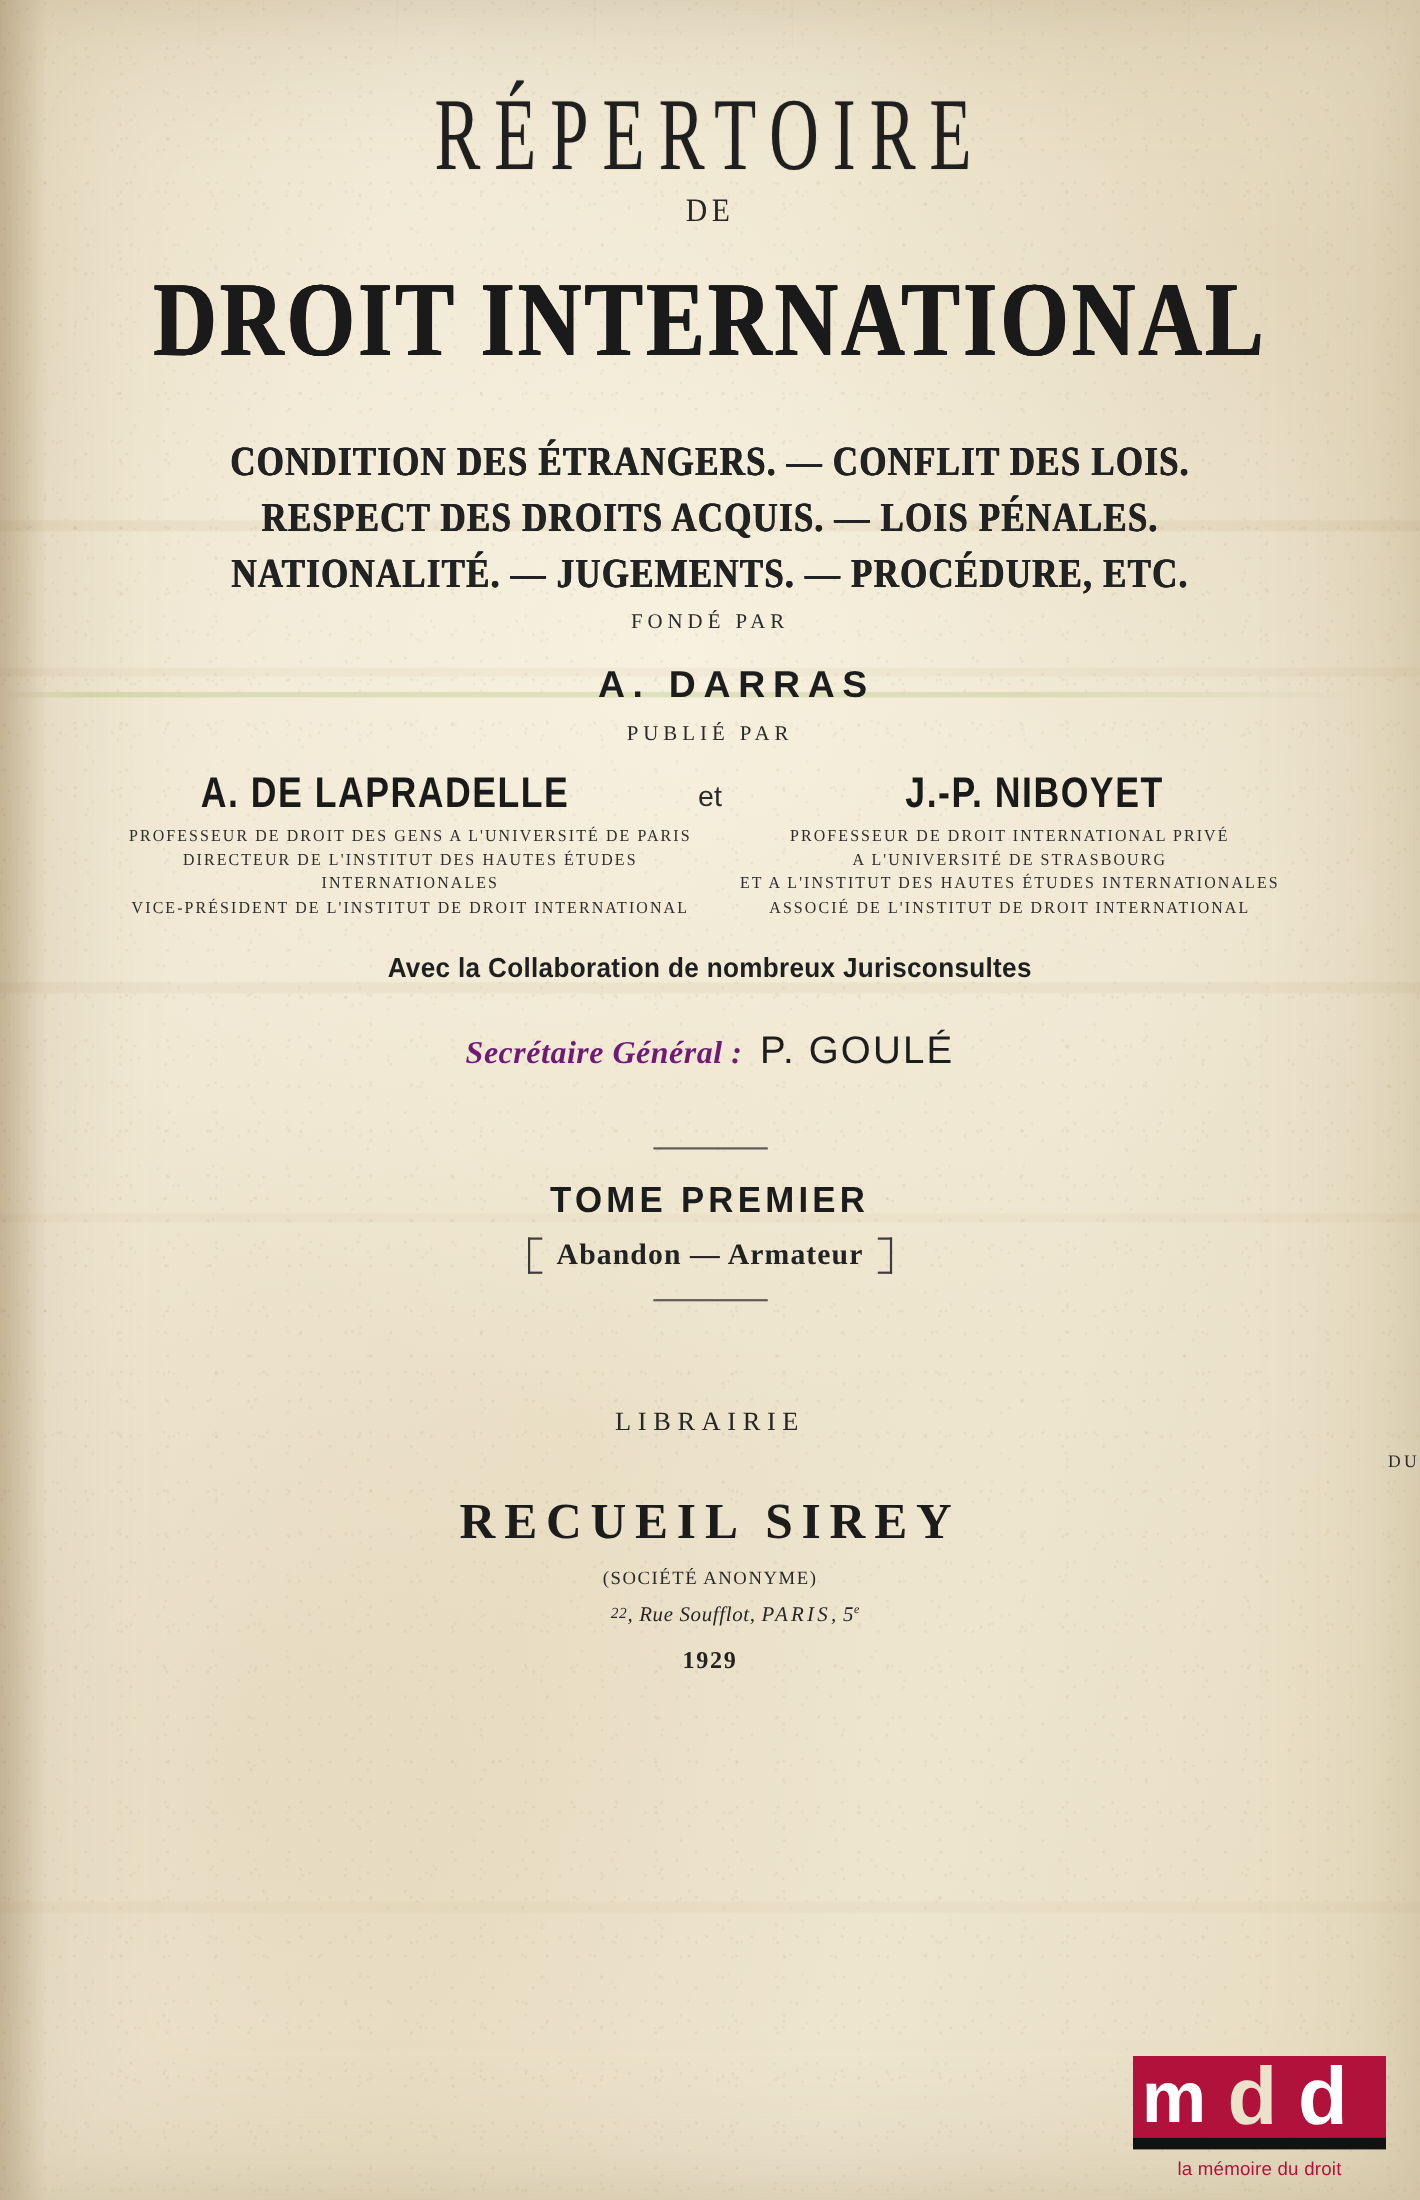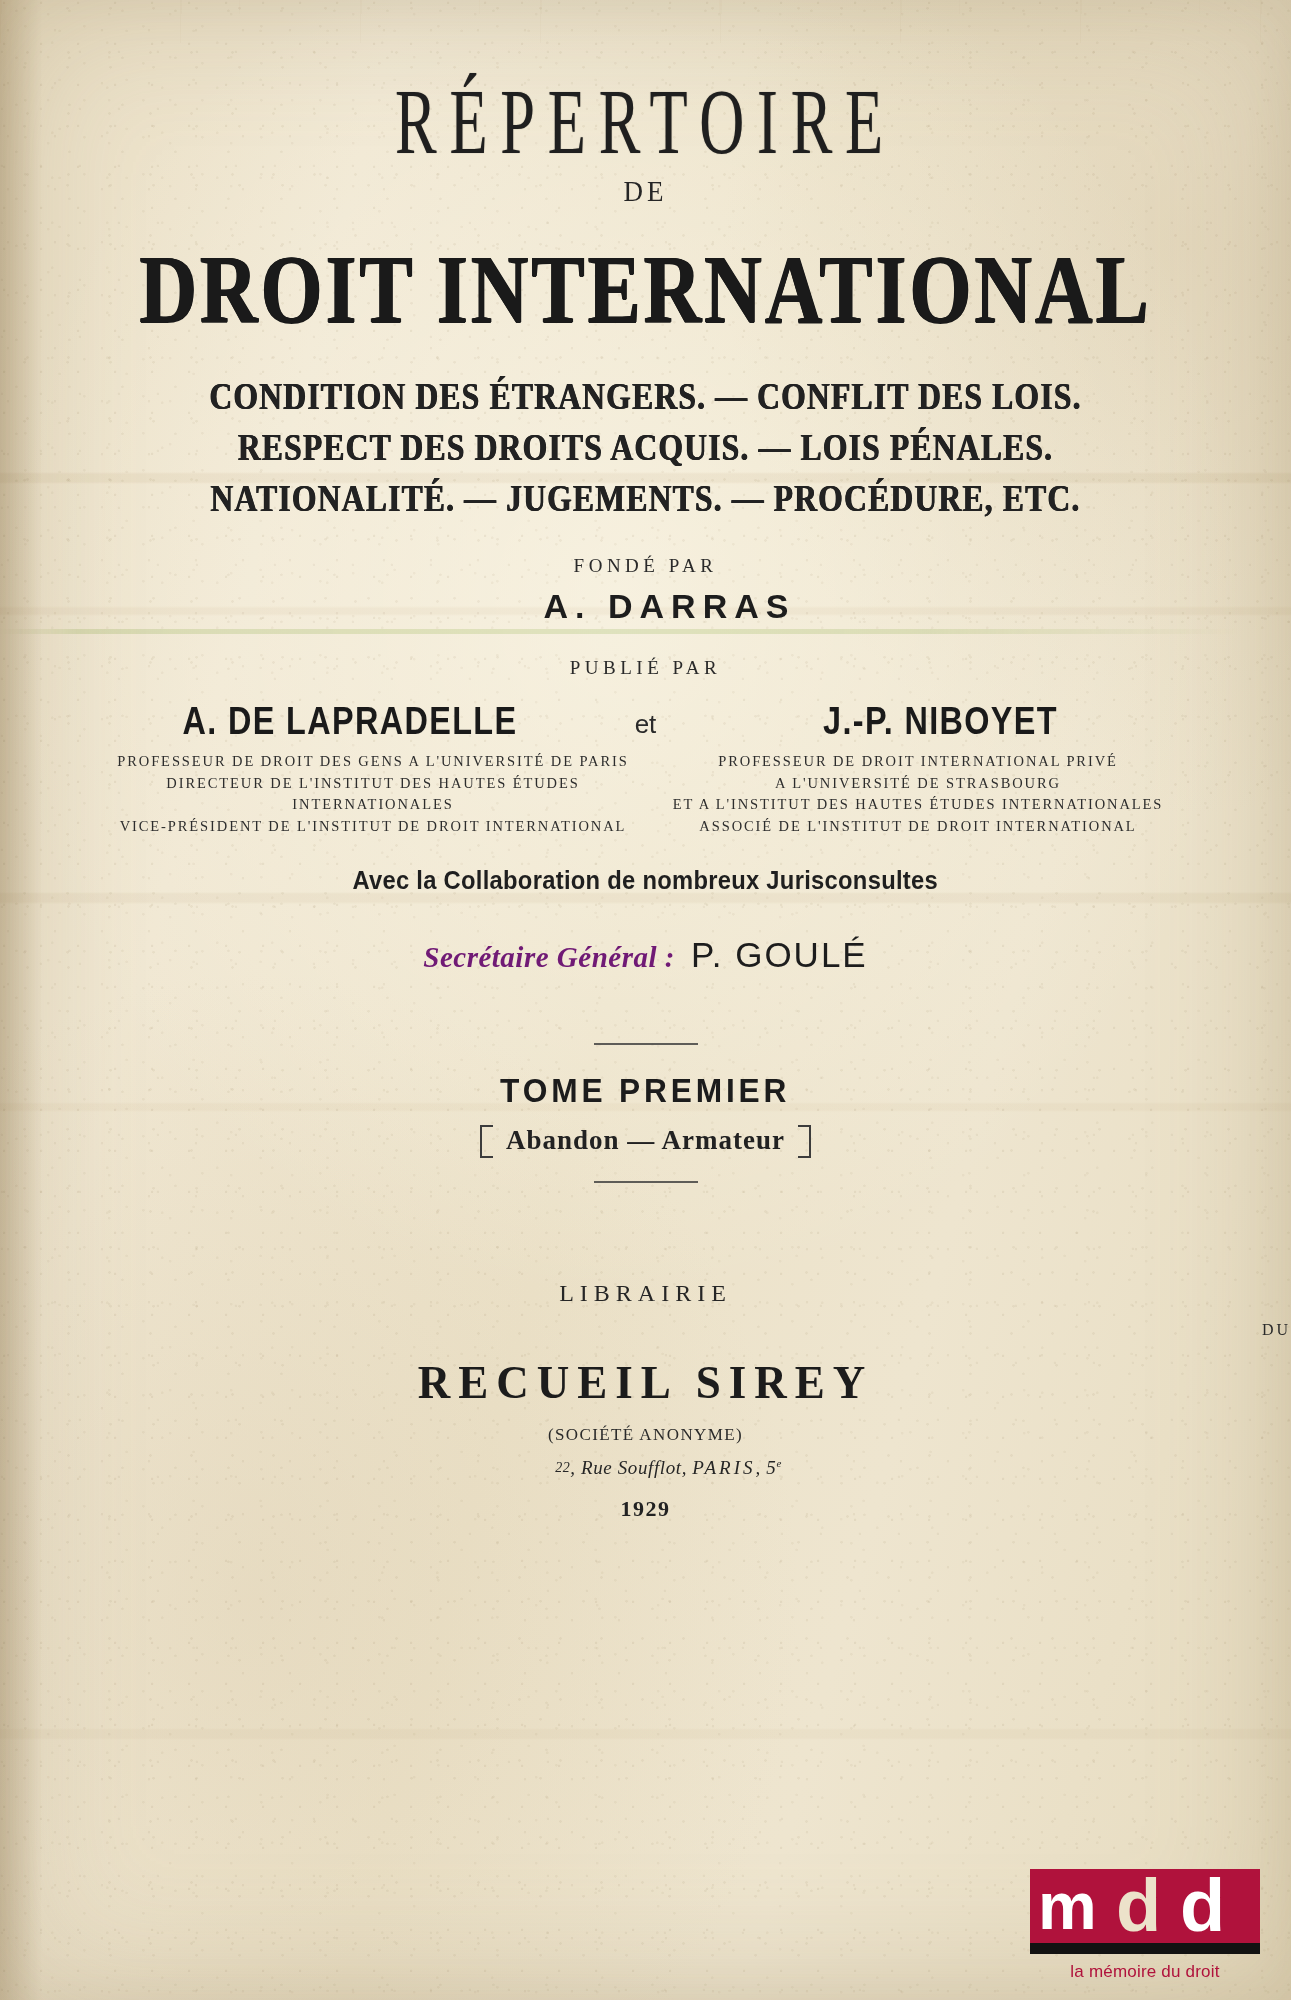--- a/index.html
+++ b/index.html
@@ -242,29 +242,29 @@
   </div>
 
   <div style="position:absolute;left:0;right:0;top:176px;" class="ctr">
     <div class="de-small">DE</div>
   </div>
 
   <div style="position:absolute;left:0;right:0;top:234px;" class="ctr">
     <div class="main-title">DROIT INTERNATIONAL</div>
   </div>
 
-  <div style="position:absolute;left:0;right:0;top:376px;" class="ctr">
+  <div style="position:absolute;left:0;right:0;top:400px;" class="ctr">
     <div class="subtitle-line">CONDITION DES ÉTRANGERS. — CONFLIT DES LOIS.</div>
     <div class="subtitle-line" style="margin-top:14px;">RESPECT DES DROITS ACQUIS. — LOIS PÉNALES.</div>
     <div class="subtitle-line" style="margin-top:14px;">NATIONALITÉ. — JUGEMENTS. — PROCÉDURE, ETC.</div>
   </div>
 
   <div style="position:absolute;left:0;right:0;top:555px;" class="ctr">
     <div class="caps-small">FONDÉ PAR</div>
-    <div class="name-sans" style="margin-top:10px;padding-left:48px;">A. DARRAS</div>
+    <div class="name-sans" style="margin-top:27px;padding-left:48px;">A. DARRAS</div>
   </div>
 
   <div style="position:absolute;left:0;right:0;top:657px;" class="ctr">
     <div class="caps-small">PUBLIÉ PAR</div>
   </div>
 
   <div style="position:absolute;left:0;right:0;top:700px;display:flex;
               align-items:baseline;justify-content:center;gap:0;">
     <div style="width:500px;text-align:center;">
       <span class="editor-name">A. DE LAPRADELLE</span>

